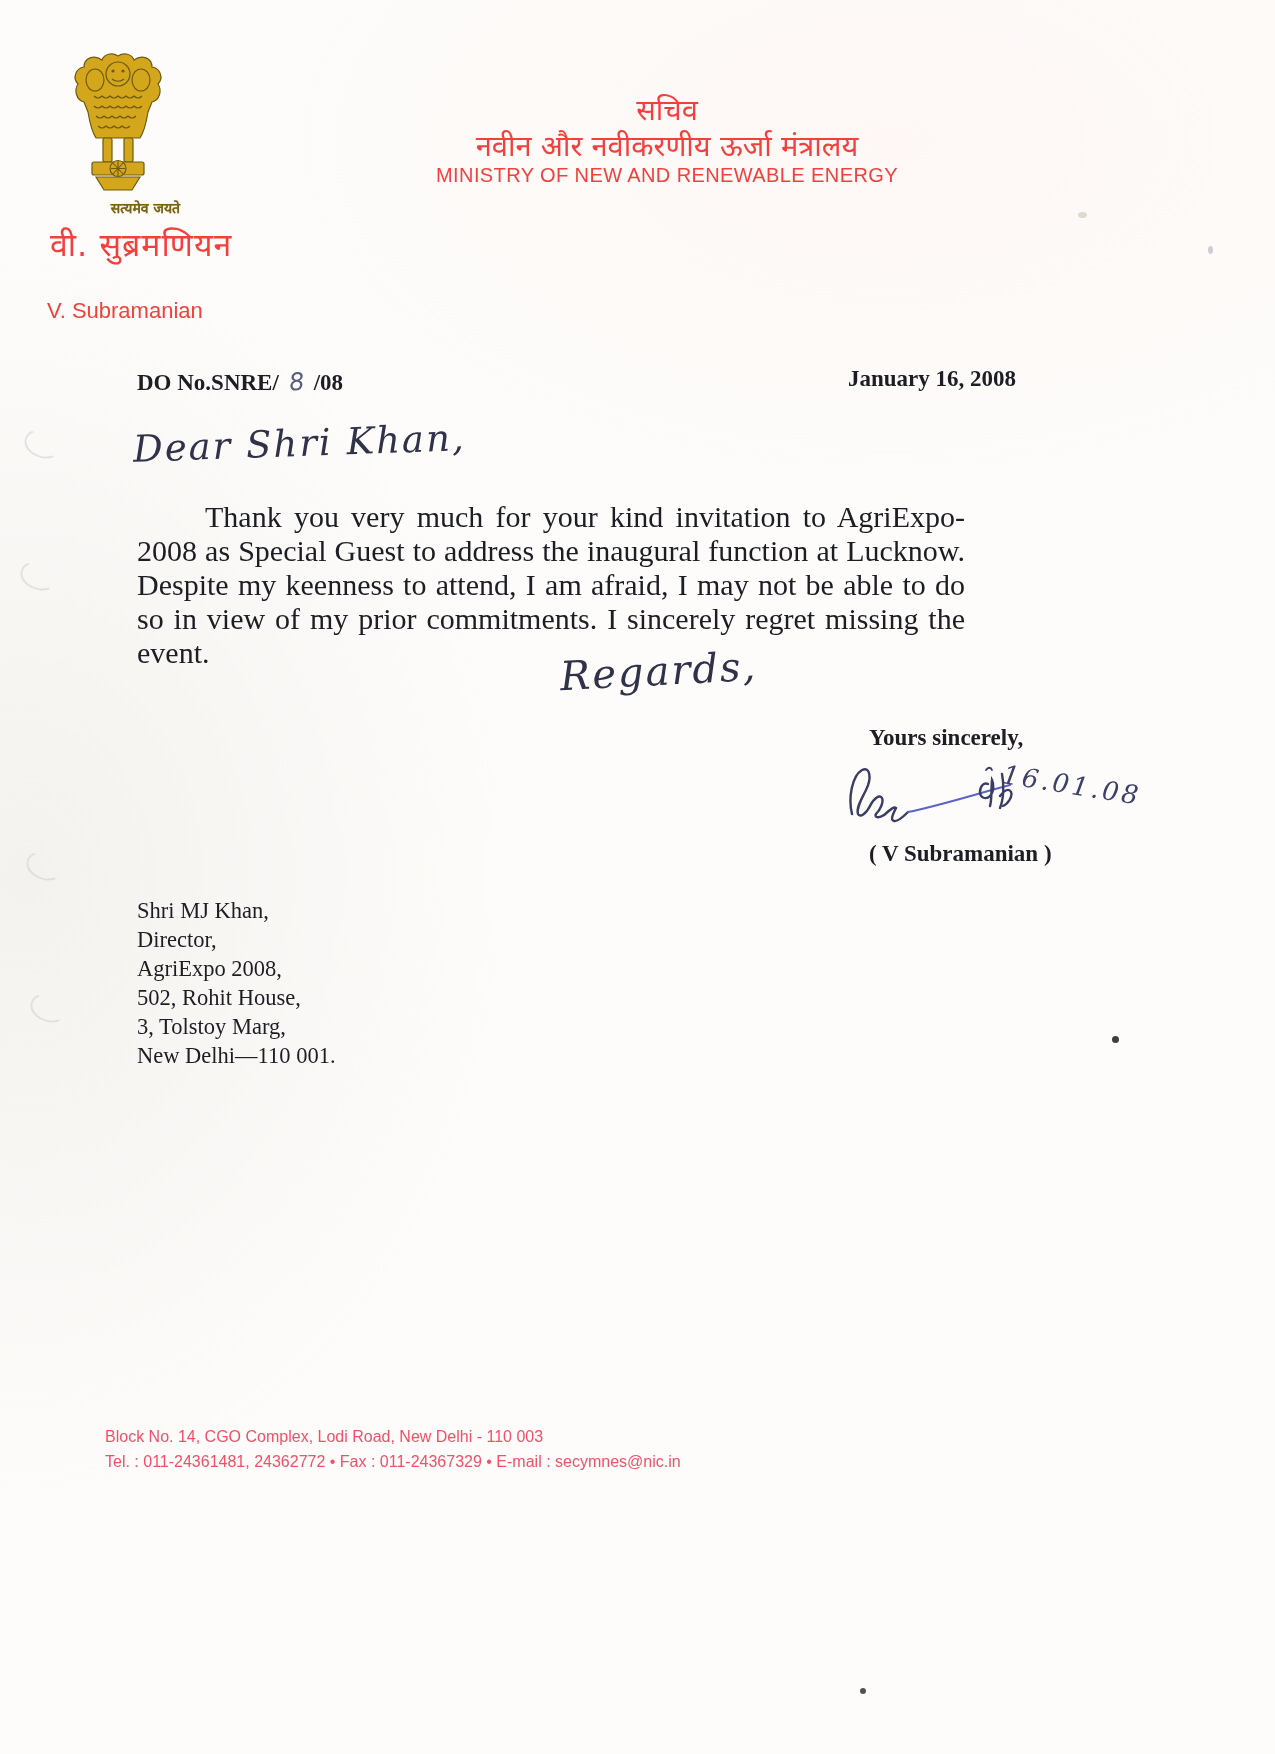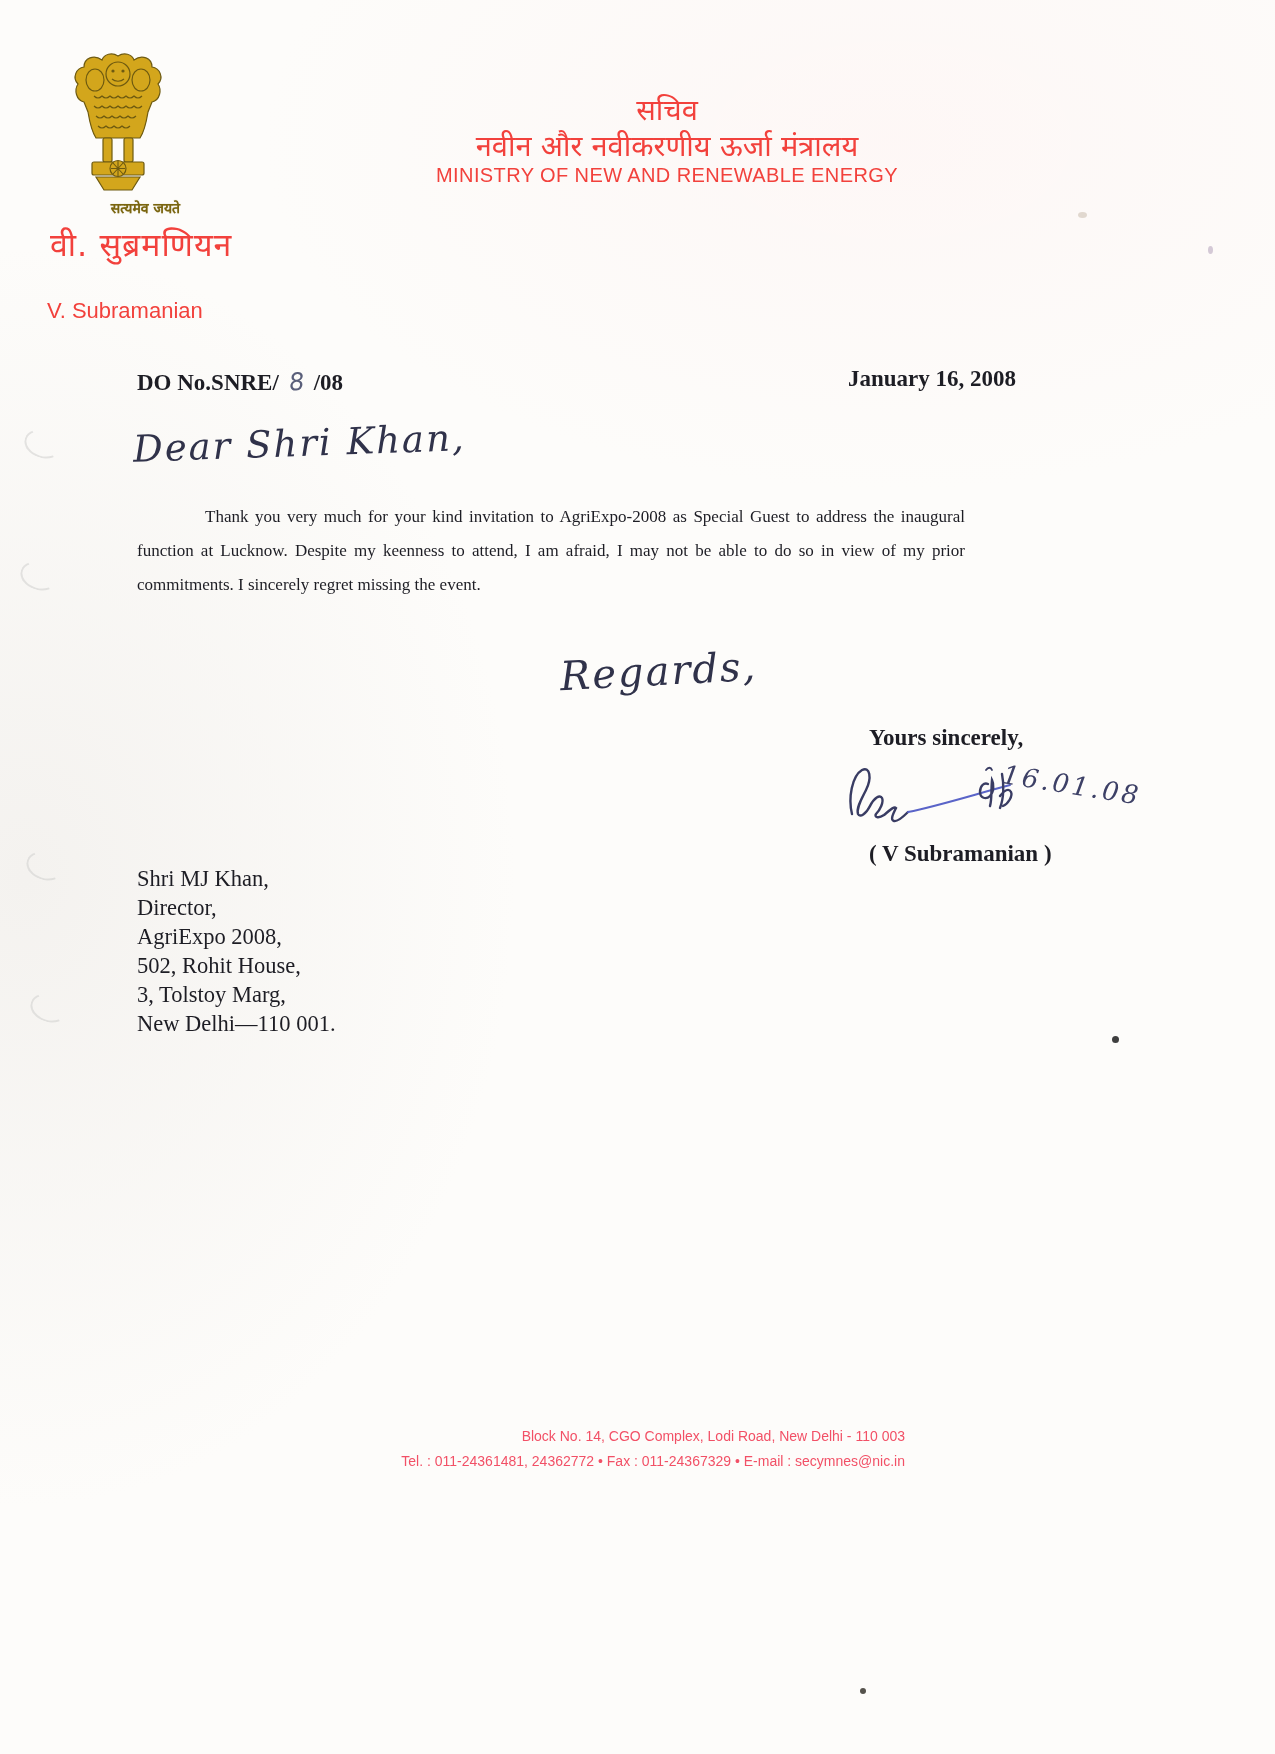--- a/index.html
+++ b/index.html
@@ -68,36 +68,36 @@
   .sig-date {
     position:absolute; left:1002px; top:770px;
     font-size:26px; transform:rotate(9deg); letter-spacing:3px;
     color:#3d4066;
   }
   .sig-svg { position:absolute; left:838px; top:758px; width:180px; height:84px; }
 
   
   .body-par {
     position:absolute; left:137px; top:500px; width:828px;
-    font-size:17px; line-height:34px; text-align:justify; text-indent:68px;
+    font-size:30px; line-height:34px; text-align:justify; text-indent:68px;
   }
   .yours { position:absolute; left:869px; top:725px; font-size:23px; font-weight:bold; }
   .signatory { position:absolute; left:845px; top:841px; font-size:23px; font-weight:bold;margin-left:24px; }
 
   .recipient {
-    position:absolute; left:137px; top:864px;
+    position:absolute; left:137px; top:896px;
     font-size:22.5px; line-height:29px;
   }
 
   
   .footer {
     position:absolute; left:105px; top:1424px; width:800px;
-    text-align:right; color:#f25066;
+    text-align:left; color:#f25066;
     font-family:"Liberation Sans", sans-serif;
-    font-size:14px; line-height:25px;
+    font-size:16px; line-height:25px;
   }
 
   
   .arc {
     position:absolute; width:38px; height:28px;
     border:2px solid #d4d4d2;
     border-color:transparent transparent #d4d4d2 #d4d4d2;
     border-radius:50%; opacity:.6; transform:rotate(18deg);
   }
   .speck { position:absolute; border-radius:50%; }

